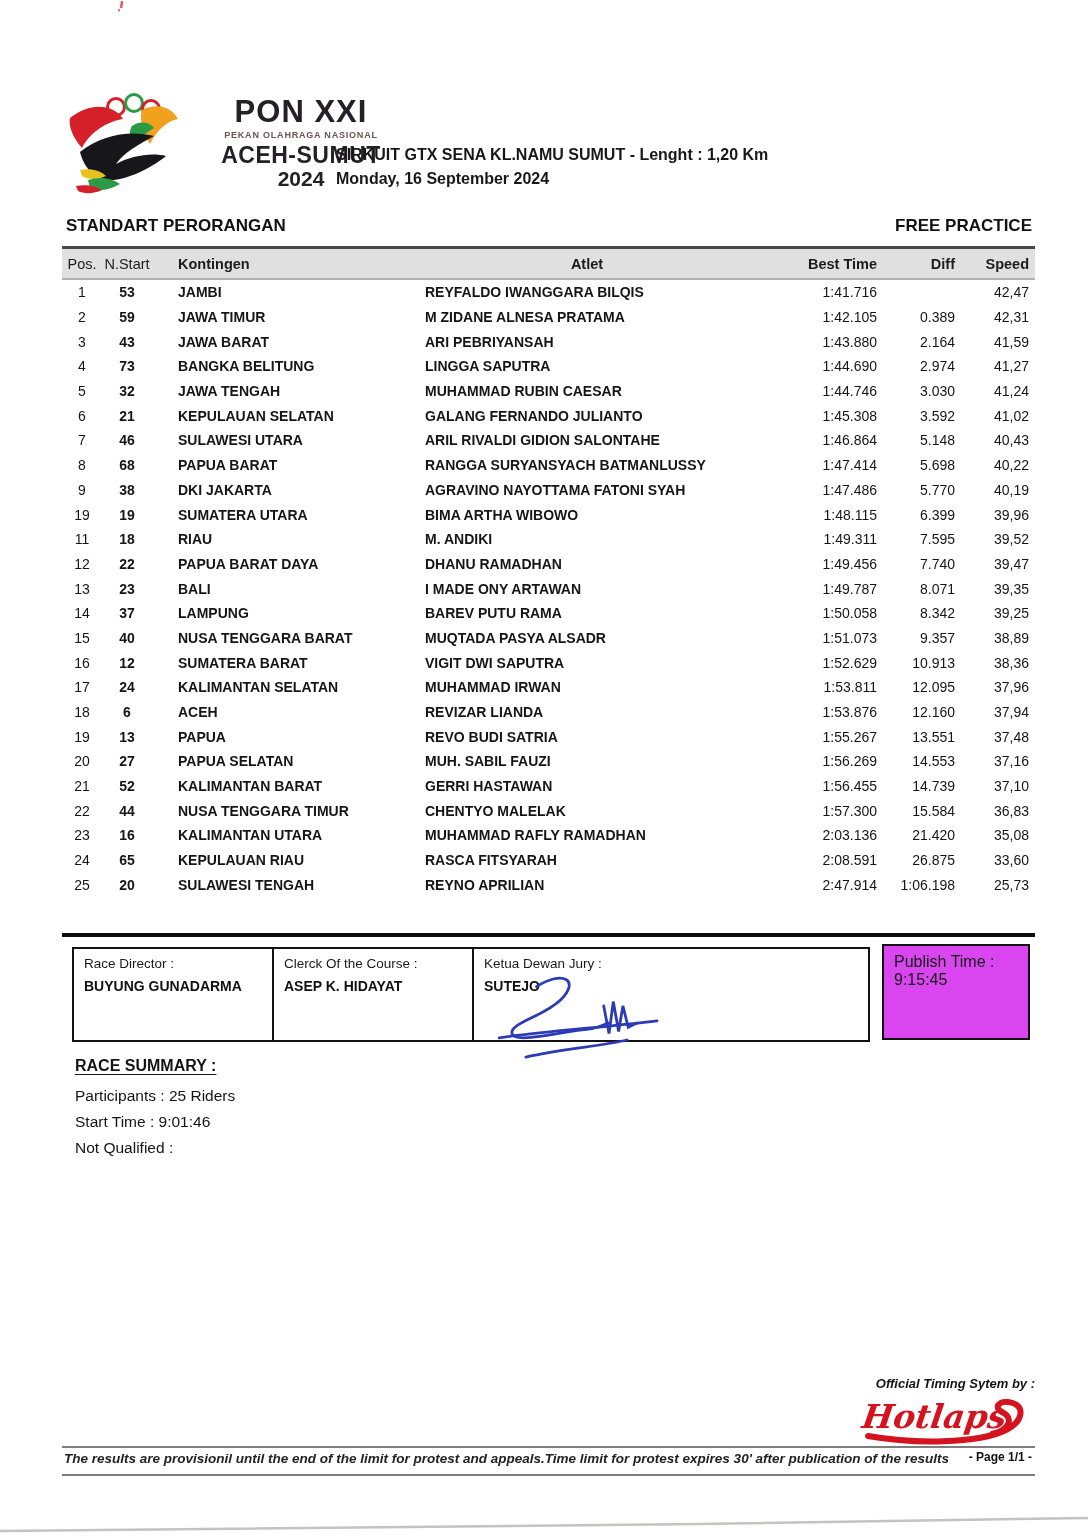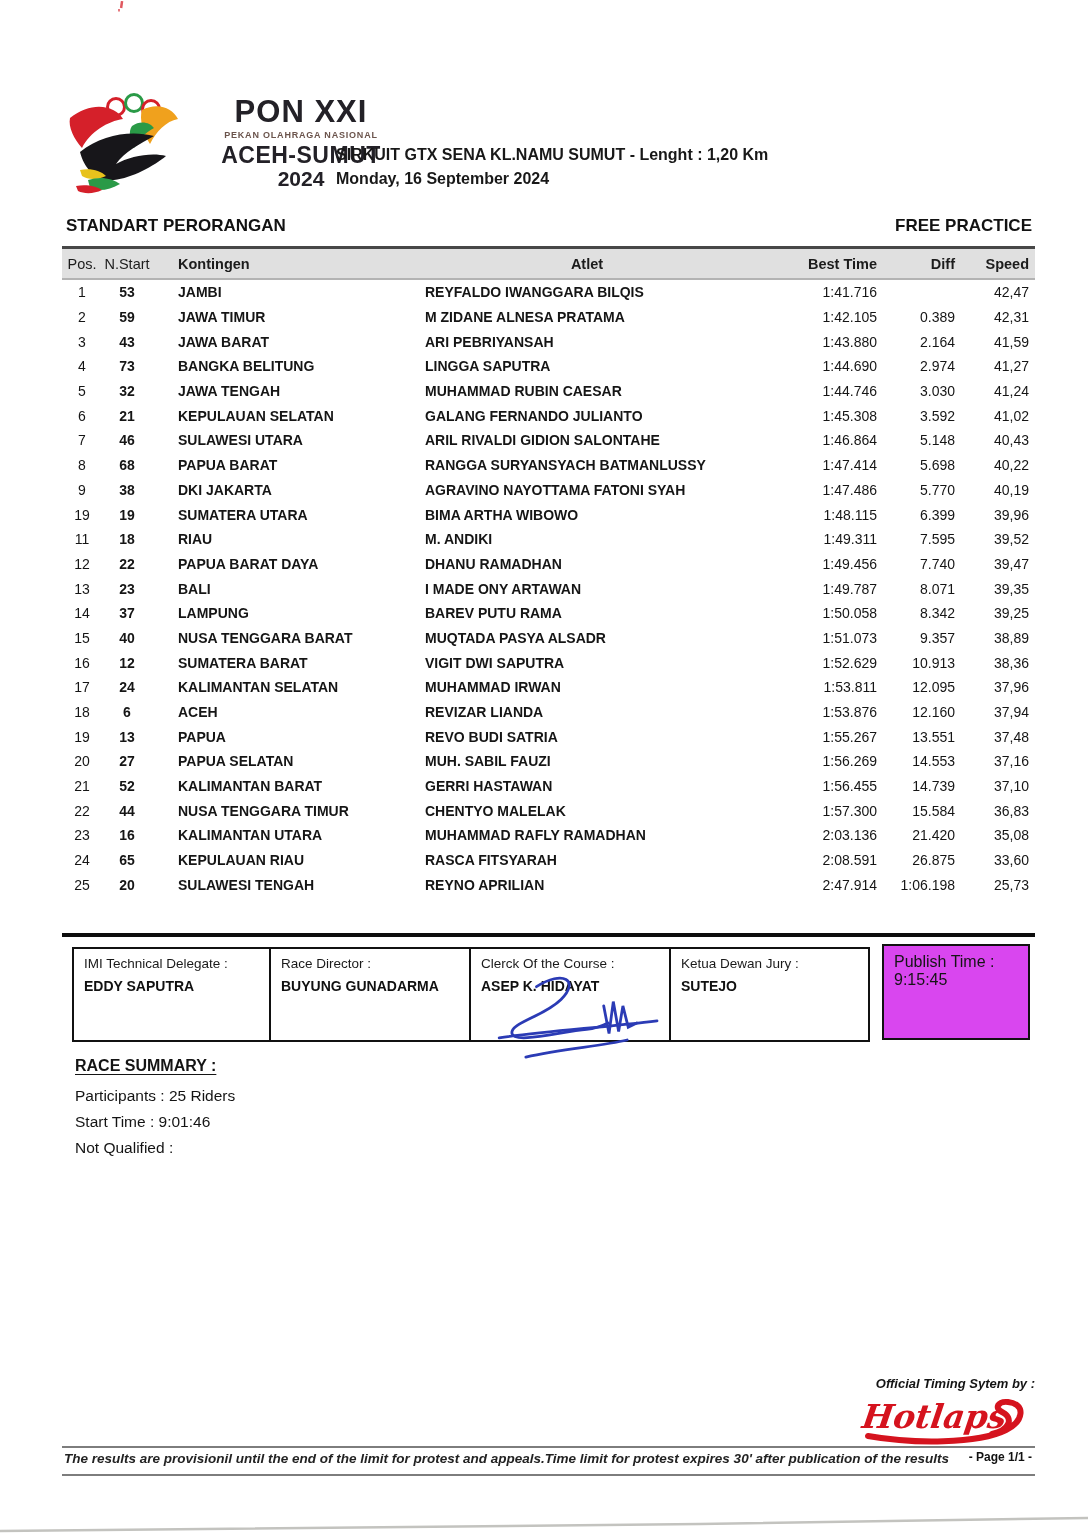--- a/index.html
+++ b/index.html
@@ -339,24 +339,20 @@
           <div class="tcell c-best">2:47.914</div>
           <div class="tcell c-diff">1:06.198</div>
           <div class="tcell c-speed">25,73</div>
         </div>
       </div>
   </div>
 
   <div class="abs thick-rule"></div>
 
   <div class="abs officials">
-    <div class="ocell" style="width:197px;">
-      <div class="olabel">IMI Technical Delegate :</div>
-      <div class="oname">EDDY SAPUTRA</div>
-    </div>
     <div class="ocell" style="width:200px;">
       <div class="olabel">Race Director :</div>
       <div class="oname">BUYUNG GUNADARMA</div>
     </div>
     <div class="ocell" style="width:200px;">
       <div class="olabel">Clerck Of the Course :</div>
       <div class="oname">ASEP K. HIDAYAT</div>
     </div>
     <div class="ocell" style="width:193px;">
       <div class="olabel">Ketua Dewan Jury :</div>

